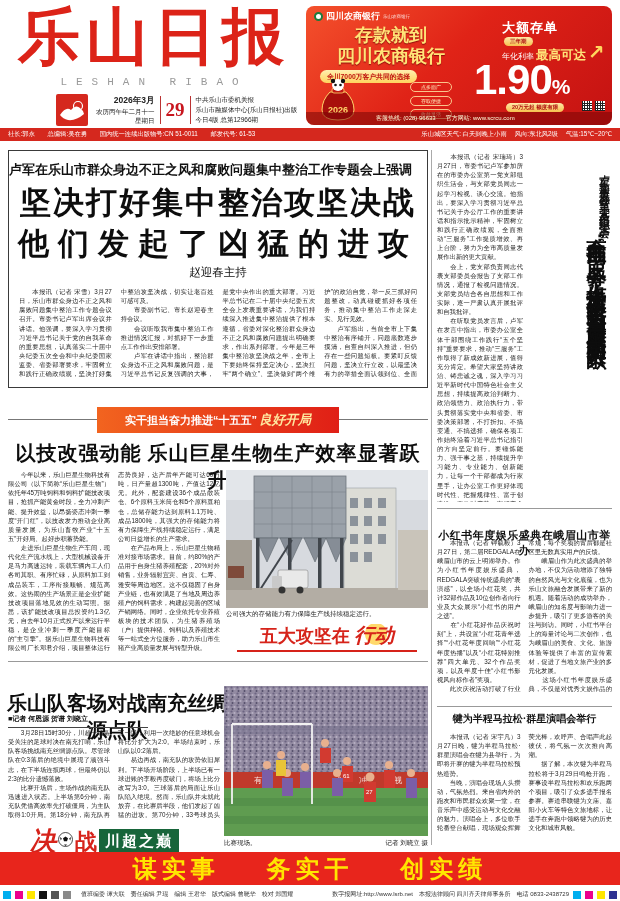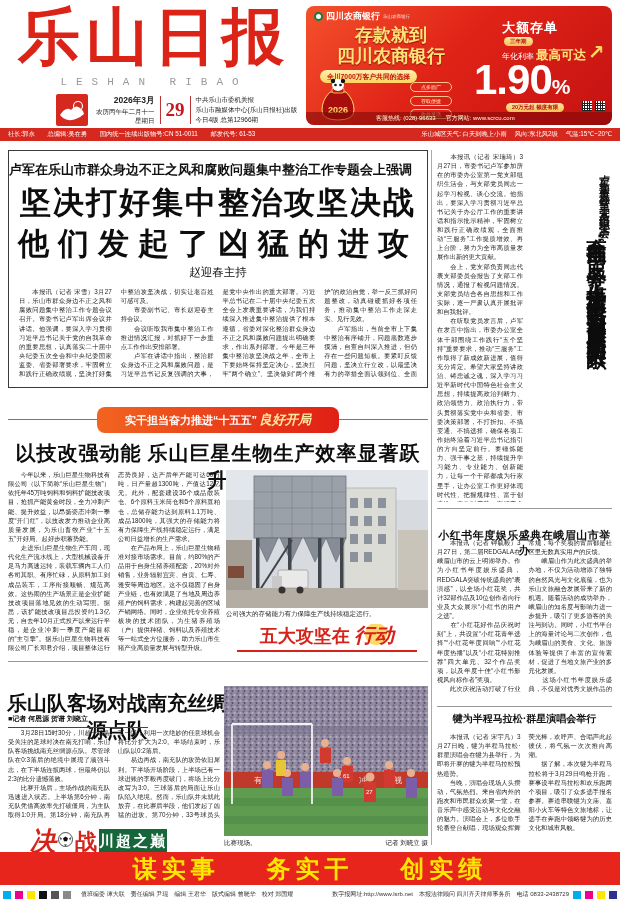--- a/index.html
+++ b/index.html
@@ -95,21 +95,21 @@
   .rdiv2{left:437px;top:706px;width:175px;height:1px;background:#999;}
   .ma-headline{left:437px;top:712px;width:175px;text-align:center;font-size:10px;
       font-weight:bold;color:#111;}
   .ma-body{left:437px;top:732px;width:175px;height:114px;}
 
   
   .banner1-wrap{left:8px;top:406px;width:420px;height:26px;}
   .banner1-line{position:absolute;left:0;top:13px;width:100%;height:1px;background:#777;}
   .banner1{position:absolute;left:50%;transform:translateX(-50%);top:1px;
       background:linear-gradient(90deg,#f2641f,#e01f16);color:#fff;font-size:11px;
-      font-weight:bold;padding:4px 28px;border-radius:8px;white-space:nowrap;}
+      font-weight:bold;padding:4px 28px;border-radius:0;white-space:nowrap;}
   .banner1 .script{color:#ffe9a0;font-size:13px;font-style:italic;
       font-family:"Liberation Serif",serif;font-weight:bold;margin-left:2px;}
 
   
   .jx-headline{left:8px;top:440px;width:420px;text-align:center;font-size:20px;
       font-weight:bold;color:#0d0d0d;letter-spacing:1px;}
   .jx-body{left:8px;top:470px;width:212px;height:185px;}
   .jx-photo{left:226px;top:470px;width:202px;height:138px;background:#cfd3d8;}
   .jx-caption{left:226px;top:610px;width:202px;font-size:6.5px;color:#222;}
   .banner2{left:226px;top:622px;width:202px;text-align:center;}
@@ -127,21 +127,21 @@
       font-weight:bold;color:#0d0d0d;}
   .sc-byline{left:8px;top:714px;width:140px;font-size:7px;font-weight:bold;color:#111;
       border-bottom:1px solid #444;padding-bottom:3px;}
   .sc-body{left:8px;top:728px;width:212px;height:96px;}
   .banner3{left:30px;top:824px;display:flex;align-items:center;gap:2px;}
   .banner3 .jue{color:#d6231a;font-size:26px;font-weight:900;font-style:italic;
       font-family:"Liberation Serif",serif;}
   .banner3 .zhan{color:#d6231a;font-size:22px;font-weight:900;
       font-family:"Liberation Serif",serif;}
   .banner3 .rest{background:#17653a;color:#fff;font-size:15px;font-weight:bold;
-      padding:3px 0;letter-spacing:2px;}
+      padding:3px 6px;letter-spacing:2px;}
   .sc-photo{left:224px;top:686px;width:204px;height:150px;background:#888;}
   .sc-caption{left:224px;top:839px;width:204px;display:flex;justify-content:space-between;
       font-size:6.5px;color:#222;}
 
   
   .footer-banner{left:0;top:852px;width:620px;height:33px;background:#e8251c;
       display:flex;align-items:center;justify-content:center;}
   .footer-banner span{color:#ffe600;font-size:24px;font-weight:900;letter-spacing:5px;
       white-space:pre;}
   .strip{left:0;top:888px;width:620px;height:13px;display:flex;align-items:center;

